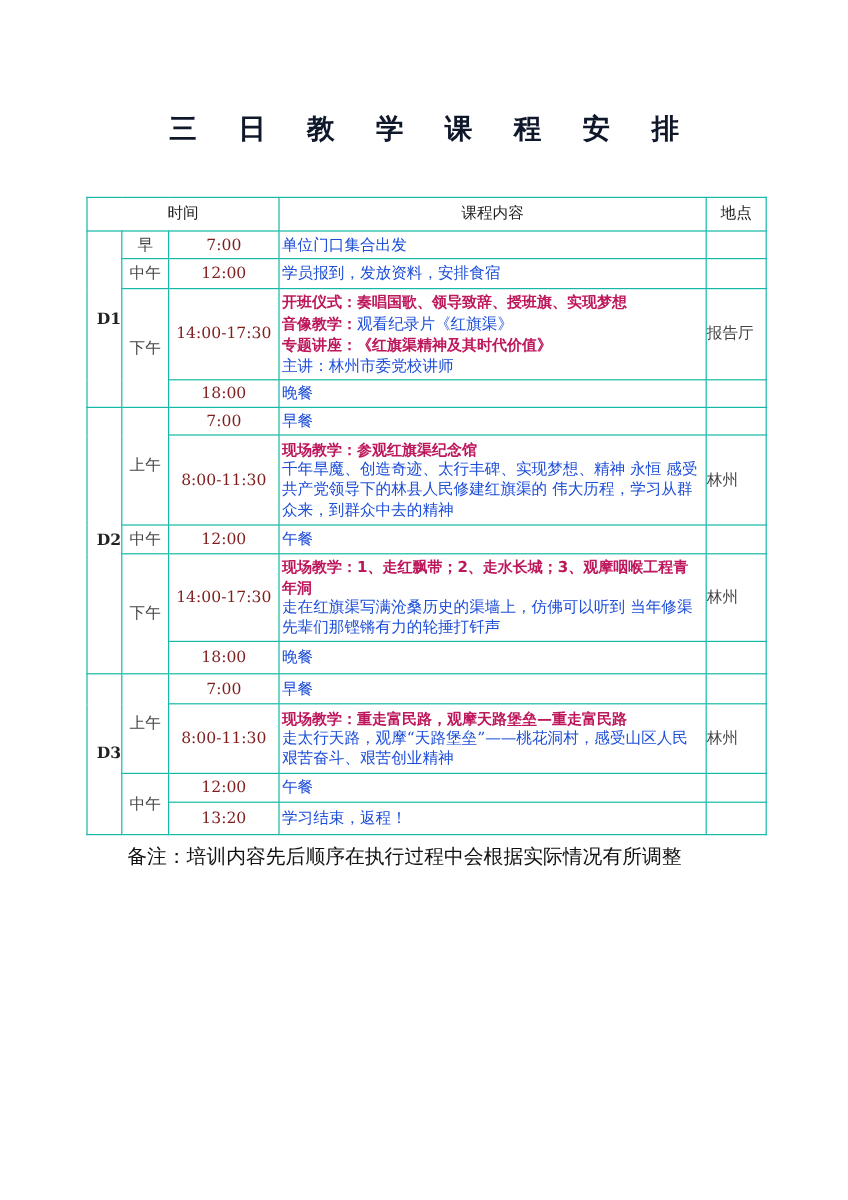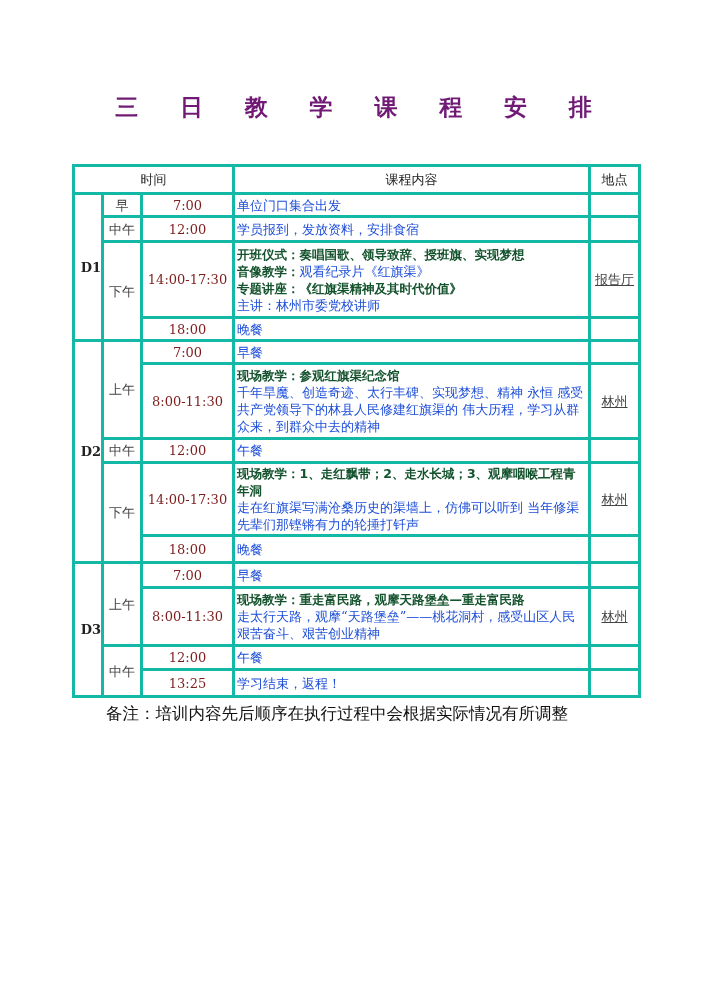--- a/index.html
+++ b/index.html
@@ -1,27 +1,27 @@
 <!DOCTYPE html>
 <html><head>
 <meta charset="utf-8">
 <style>
   html, body { margin:0; padding:0; background:#ffffff; }
   body { width:707px; height:1000px; position:relative; overflow:hidden; font-family:"DejaVu Serif", serif; color:#222; }
-  .title { position:absolute; left:0; top:92px; width:707px; text-align:center; font-family:Liberation Mono, monospace; font-weight:bold; font-size:23px; letter-spacing:14px; color:#701a75; padding-left:14px; box-sizing:border-box; }
+  .title { position:absolute; left:0; top:92px; width:707px; text-align:center; font-family:Liberation Sans, sans-serif; font-weight:bold; font-size:23px; letter-spacing:14px; color:#0f172a; padding-left:14px; box-sizing:border-box; }
   table.sched { position:absolute; left:72px; top:164px; border-collapse:collapse; table-layout:fixed; width:566px; }
-  table.sched td, table.sched th { border:3px solid #14b8a6; padding:0; font-size:13px; line-height:17px; vertical-align:middle; }
+  table.sched td, table.sched th { border:1px solid #14b8a6; padding:0; font-size:13px; line-height:17px; vertical-align:middle; }
   th { font-weight:normal; font-family:"DejaVu Sans", sans-serif; text-align:center; color:#222; }
   .day { text-align:right; font-weight:bold; font-size:13px; }
   .period { text-align:center; color:#444; }
   .time { text-align:center; font-size:13px; color:#7f1d1d; }
   .content { padding:0 2px 0 2px !important; color:#444; text-align:left; }
-  .content .b { font-family:"DejaVu Sans", sans-serif; font-weight:bold; color:#14532d; font-size:12.5px; }
+  .content .b { font-family:"DejaVu Sans", sans-serif; font-weight:bold; color:#be185d; font-size:12.5px; }
   .content .n { color:#1d4ed8; }
-  .place { text-align:center; color:#444;text-decoration:underline; }
+  .place { color:#444; }
   .note { position:absolute; left:106px; top:703px; font-family:"DejaVu Sans", sans-serif; font-weight:normal; font-size:16.5px; color:#111; }
 </style>
 </head>
 <body>
 
 <div class="title">三 日 教 学 课 程 安 排</div>
 
 <table class="sched">
   <colgroup>
     <col style="width:29px">
@@ -118,20 +118,20 @@
     </td>
     <td class="place">林州</td>
   </tr>
   <tr style="height:24px">
     <td class="period" rowspan="2">中午</td>
     <td class="time">12:00</td>
     <td class="content"><span class="n">午餐</span></td>
     <td class="place"></td>
   </tr>
   <tr style="height:27px">
-    <td class="time">13:25</td>
+    <td class="time">13:20</td>
     <td class="content"><span class="n">学习结束，返程！</span></td>
     <td class="place"></td>
   </tr>
 </tbody>
   </table>
 
 <div class="note">备注：培训内容先后顺序在执行过程中会根据实际情况有所调整</div>
 
 </body></html>

